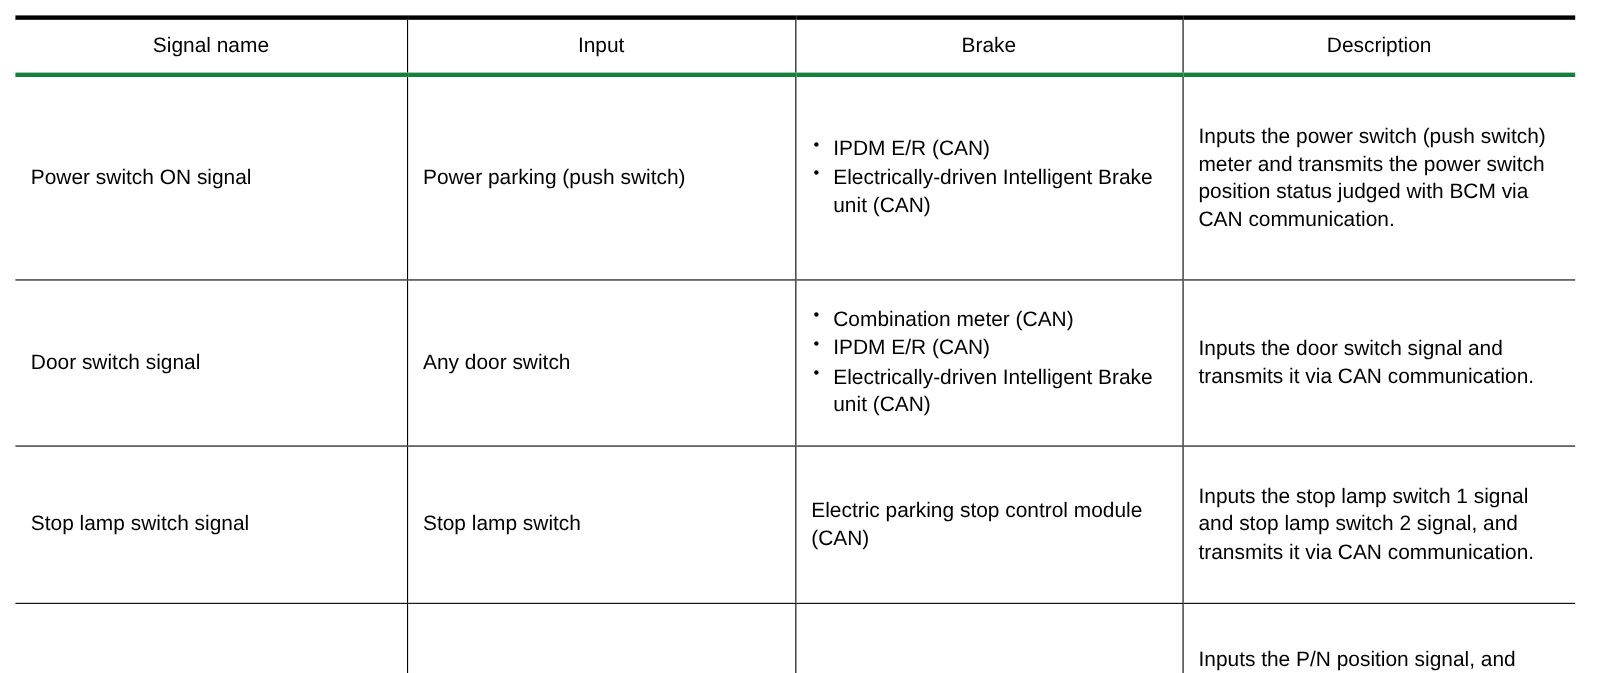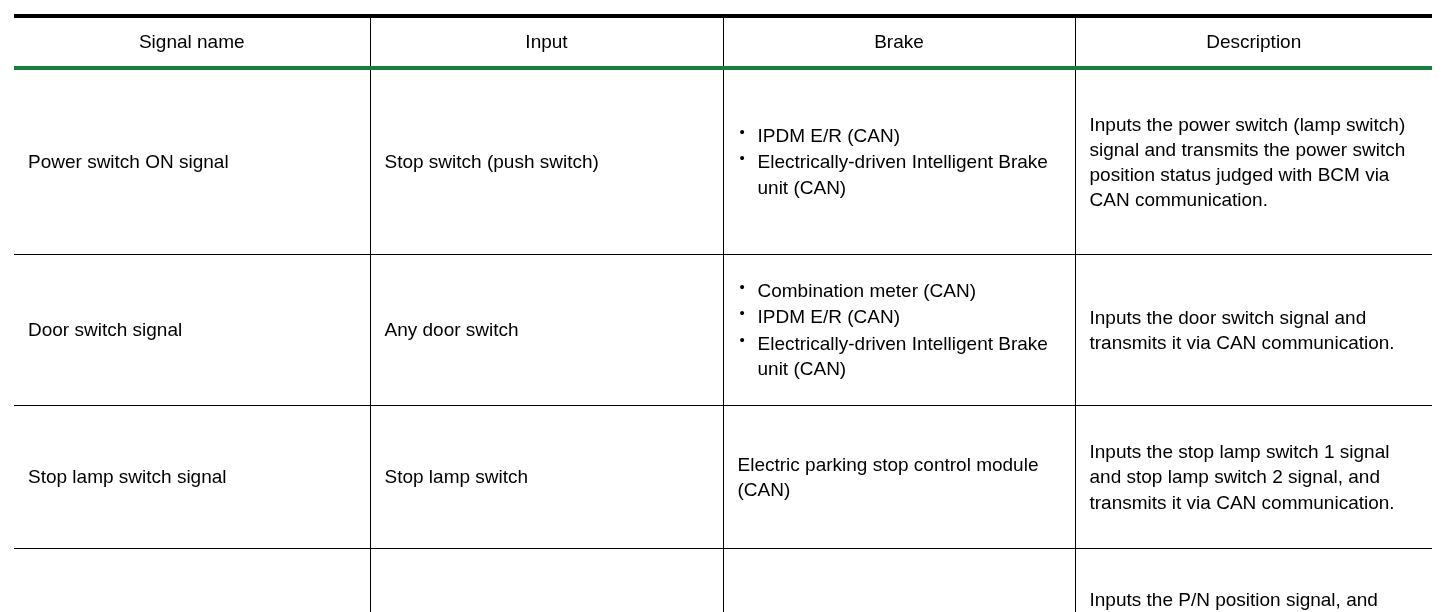--- a/index.html
+++ b/index.html
@@ -107,30 +107,30 @@
         <th class="vdiv">Description</th>
       </tr>
     </thead>
     <tbody>
 
       <tr class="row-1">
         <td>
           <span class="cell-text">Power switch ON signal</span>
         </td>
         <td class="vdiv">
-          <span class="cell-text">Stop switch (push switch)</span>
+          <span class="cell-text">Power parking (push switch)</span>
         </td>
         <td class="vdiv">
           <ul class="bullets">
             <li>IPDM E/R (CAN)</li>
             <li>Electrically-driven Intelligent Brake unit (CAN)</li>
           </ul>
         </td>
         <td class="vdiv">
-          <span class="cell-text">Inputs the power switch (lamp switch) signal and transmits the power switch position status judged with BCM via CAN communication.</span>
+          <span class="cell-text">Inputs the power switch (push switch) meter and transmits the power switch position status judged with BCM via CAN communication.</span>
         </td>
       </tr>
 
       <tr class="row-2">
         <td>
           <span class="cell-text">Door switch signal</span>
         </td>
         <td class="vdiv">
           <span class="cell-text">Any door switch</span>
         </td>

